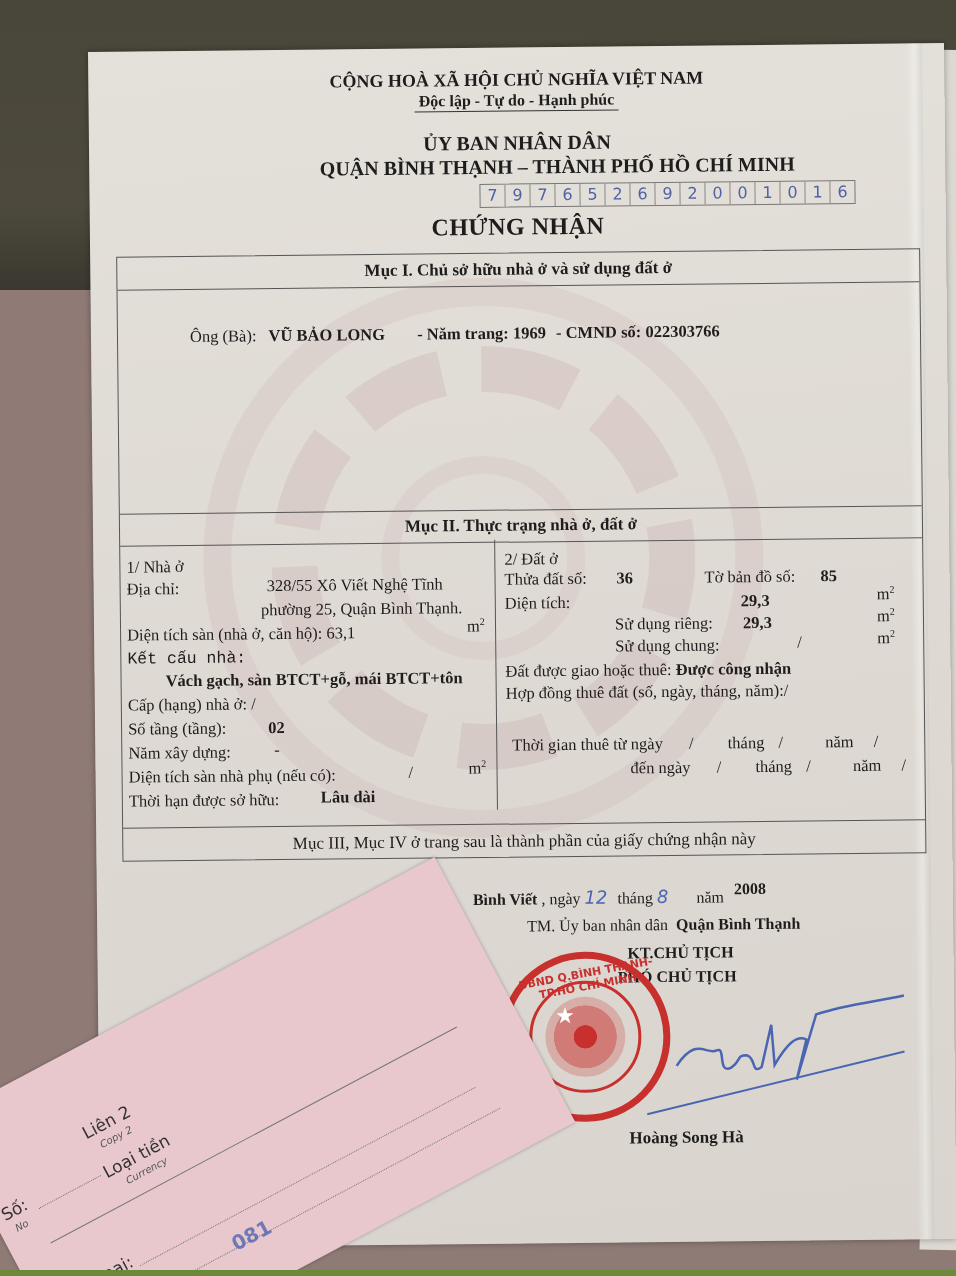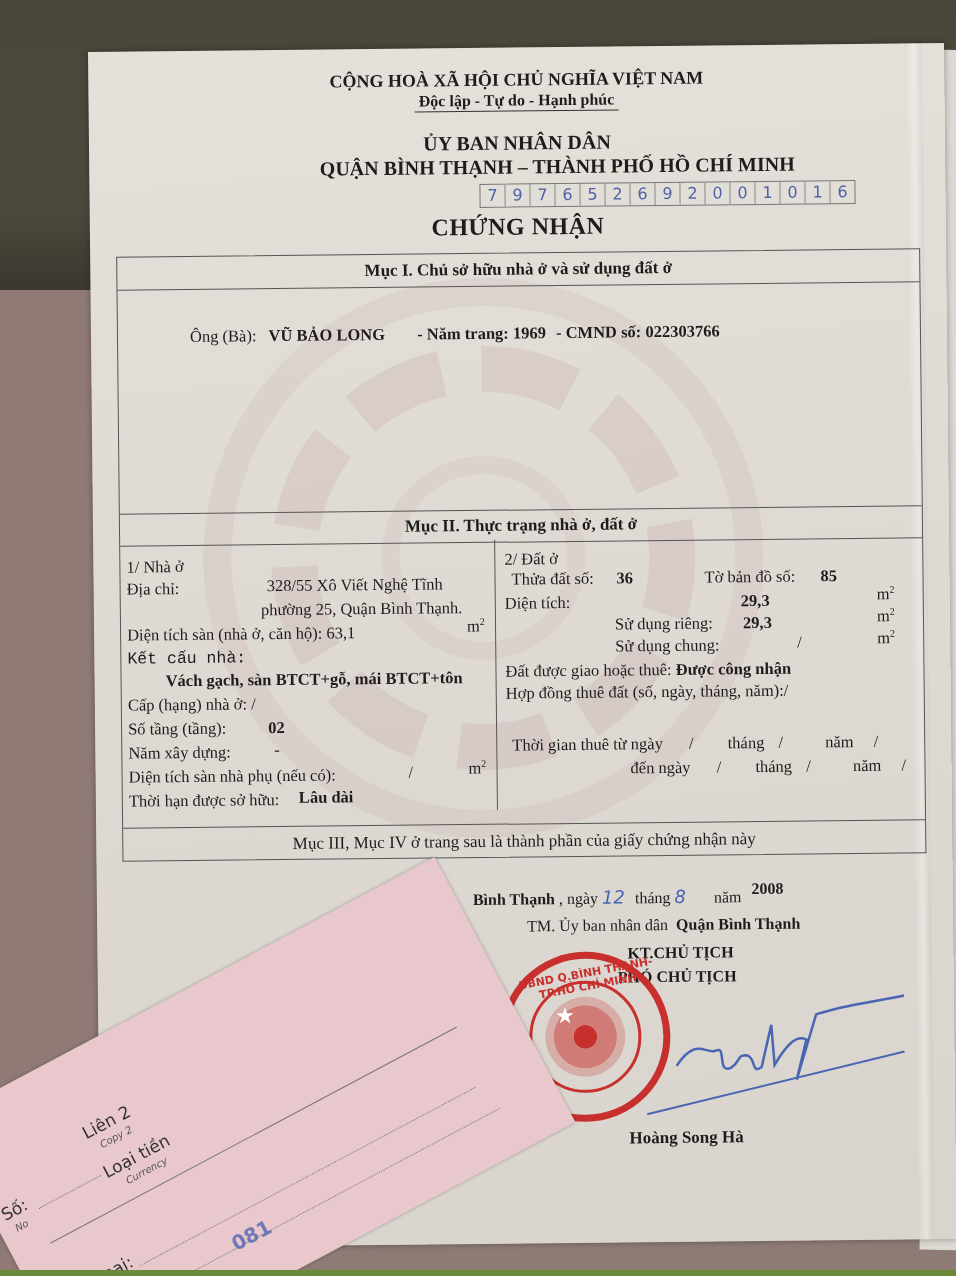--- a/index.html
+++ b/index.html
@@ -153,24 +153,24 @@
       <span>/</span>
     </div>
     <div class="t" style="left:6px; top:462px;">Số tầng (tầng):</div>
     <div class="t b" style="left:146px; top:462px;">02</div>
     <div class="t" style="left:6px; top:486px;">Năm xây dựng:</div>
     <div class="t" style="left:152px; top:484px;">-</div>
     <div class="t" style="left:6px; top:510px;">Diện tích sàn nhà phụ (nếu có):</div>
     <div class="t" style="left:286px; top:508px;">/</div>
     <div class="t" style="left:346px; top:504px;"><span>m</span><sup>2</sup></div>
     <div class="t" style="left:6px; top:534px;">Thời hạn được sở hữu:</div>
-    <div class="t b" style="left:176px; top:532px;">Lâu dài</div>
+    <div class="t b" style="left:198px; top:532px;">Lâu dài</div>
 
     <div class="t" style="left:384px; top:296px;">2/  Đất ở</div>
-    <div class="t" style="left:384px; top:316px;margin-left:7px;">Thửa đất số:</div>
+    <div class="t" style="left:384px; top:316px;">Thửa đất số:</div>
     <div class="t b" style="left:496px; top:316px;">36</div>
     <div class="t" style="left:584px; top:316px;">Tờ bản đồ số:</div>
     <div class="t b" style="left:700px; top:316px;">85</div>
     <div class="t" style="left:384px; top:340px;">Diện tích:</div>
     <div class="t b" style="left:620px; top:340px;">29,3</div>
     <div class="t" style="left:756px; top:334px;"><span>m</span><sup>2</sup></div>
     <div class="t" style="left:494px; top:362px;">Sử dụng riêng:</div>
     <div class="t b" style="left:622px; top:362px;">29,3</div>
     <div class="t" style="left:756px; top:356px;"><span>m</span><sup>2</sup></div>
     <div class="t" style="left:494px; top:384px;">Sử dụng chung:</div>
@@ -198,21 +198,21 @@
       <span style="margin-left:10px;">/</span>
       <span style="margin-left:38px;">năm</span>
       <span style="margin-left:16px;">/</span>
     </div>
 
     <div class="row-line" style="top:570px;"></div>
     <div class="sec-title" style="top:578px; font-weight:normal;">Mục III, Mục IV ở trang sau là thành phần của giấy chứng nhận này</div>
   </div>
 
   <div class="sig" style="left:376px; top:840px;">
-    <span class="b">Bình Thạnh</span>
+    <span class="b">Bình Viết</span>
     <span style="margin-left:0;">, ngày</span>
     <span class="hand">12</span>
     <span style="margin-left:6px;">tháng</span>
     <span class="hand">8</span>
     <span style="margin-left:24px;">năm</span>
     <span class="b" style="position:relative; top:-8px; margin-left:6px;">2008</span>
   </div>
   <div class="sig" style="left:430px; top:870px;">
     <span>TM. Ủy ban nhân dân</span>
     <span class="b" style="margin-left:4px;">Quận Bình Thạnh</span>

